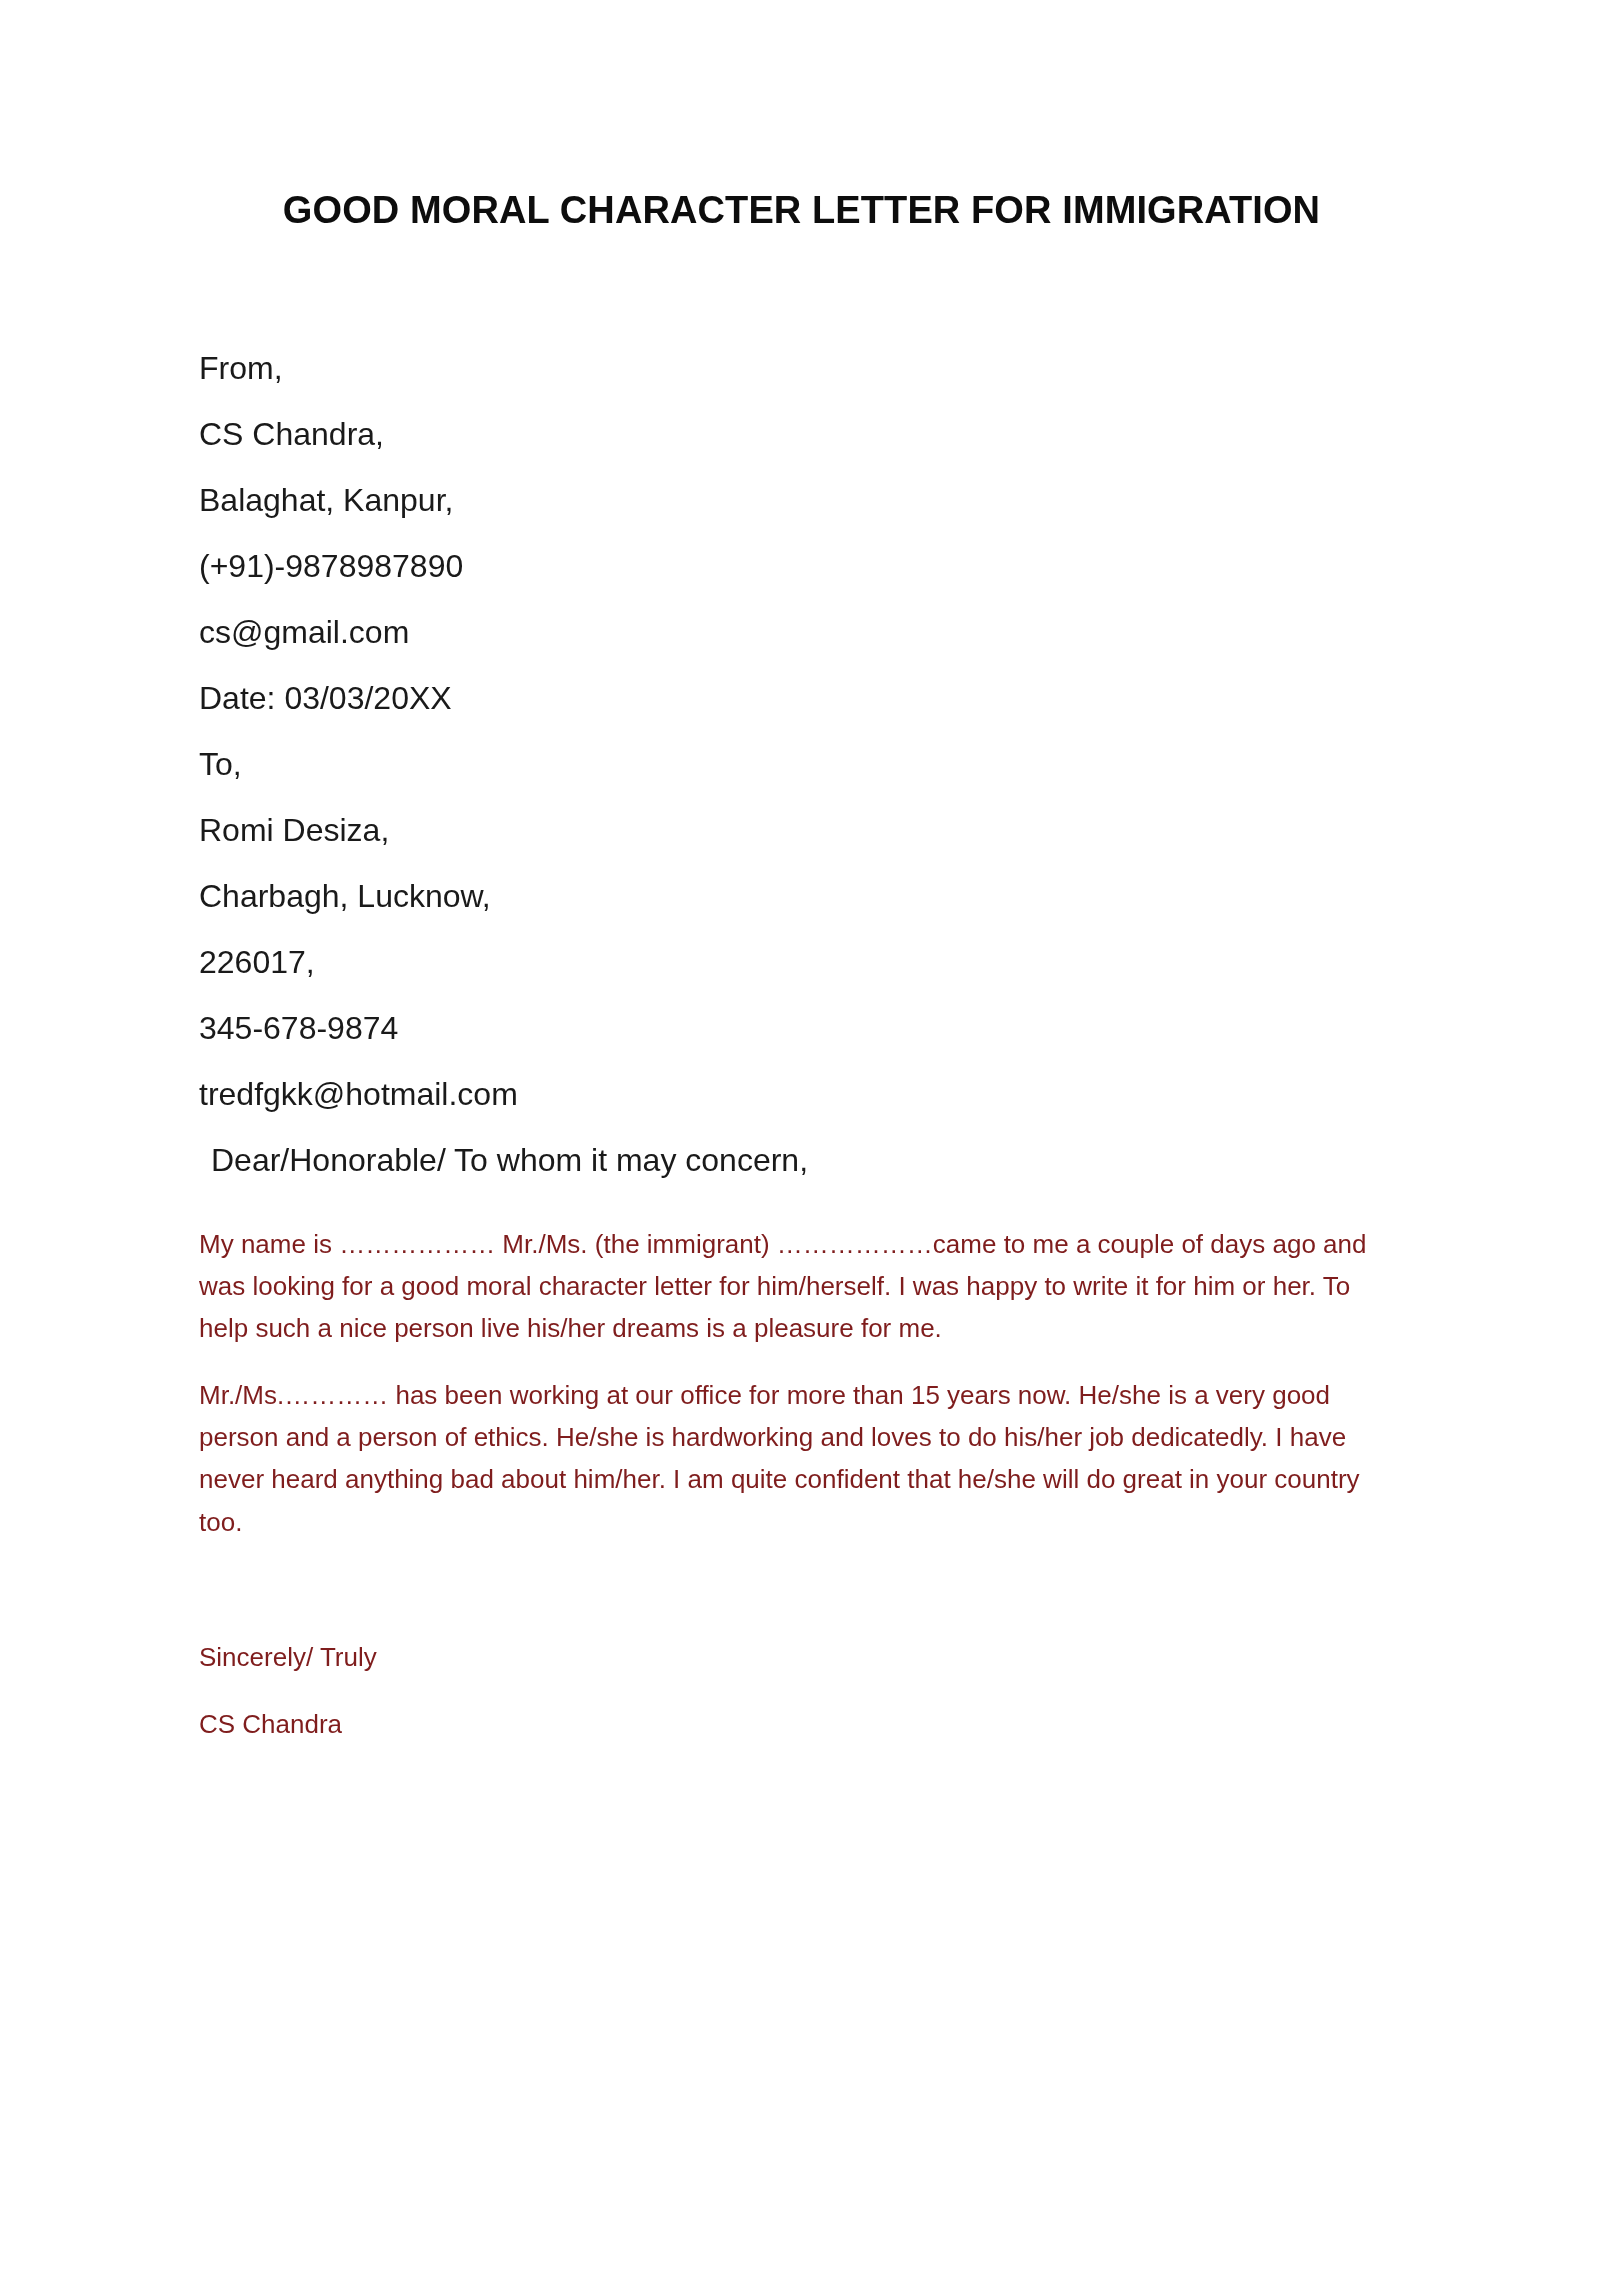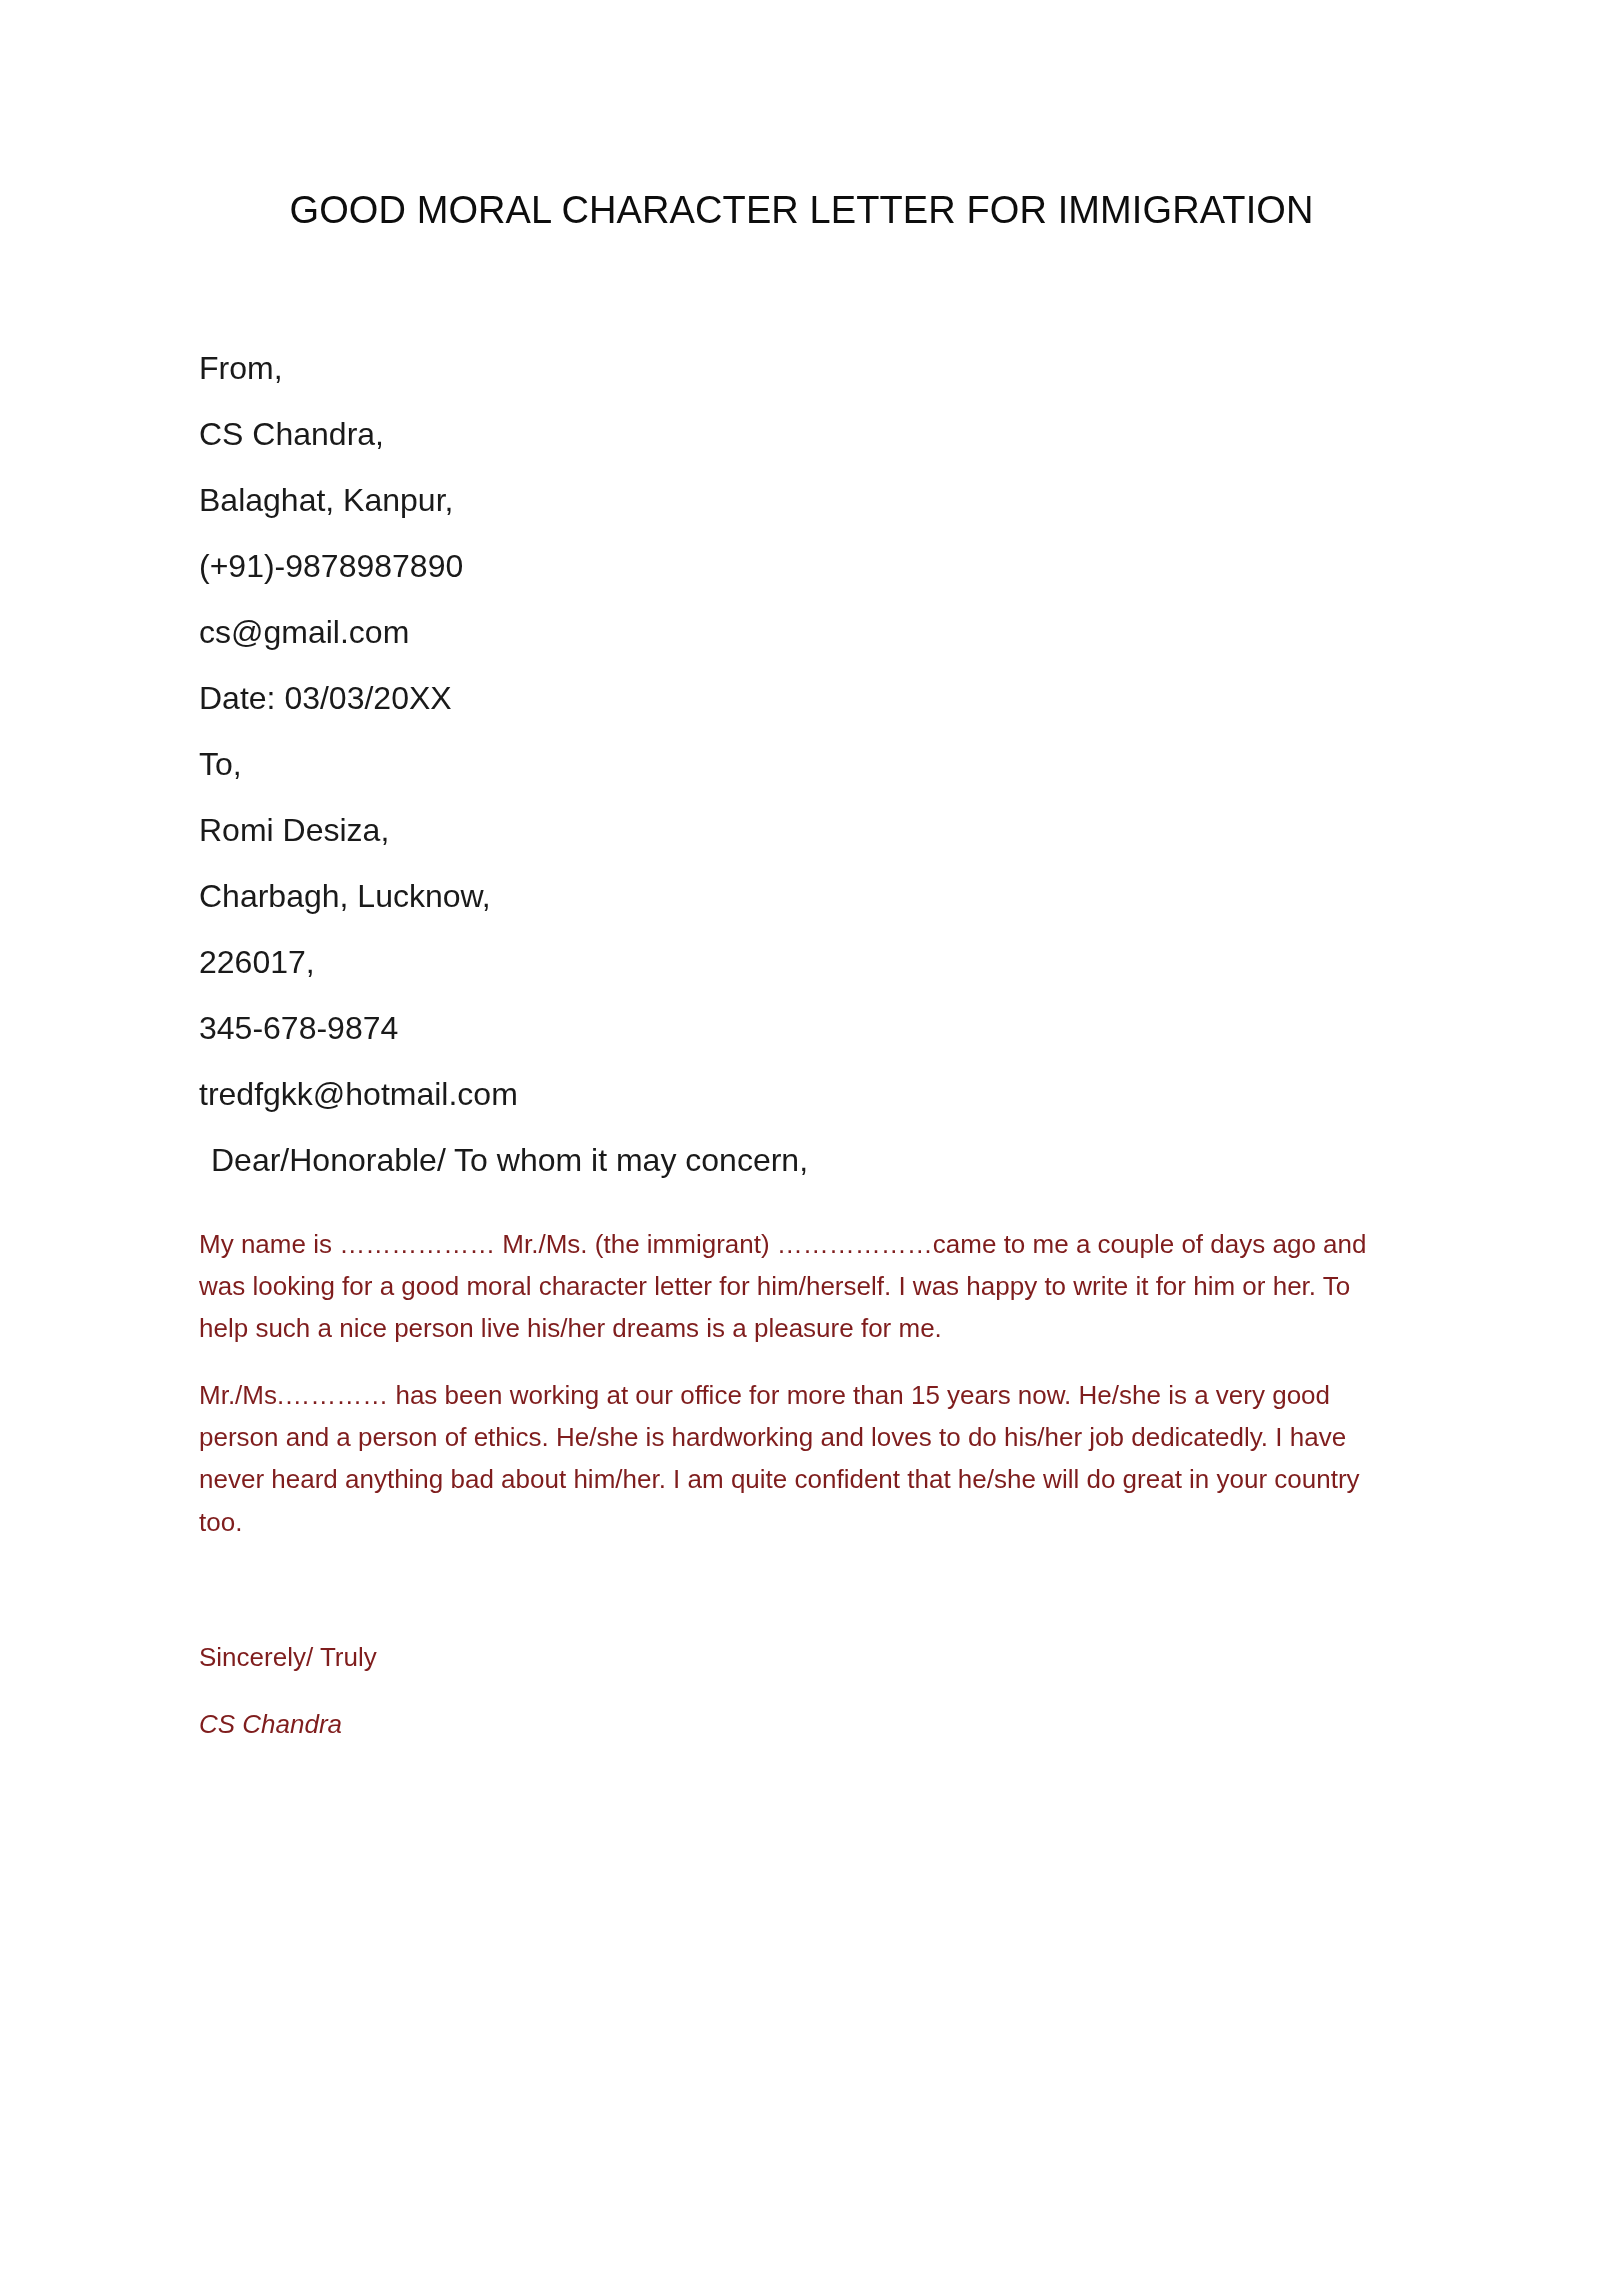--- a/index.html
+++ b/index.html
@@ -26,21 +26,21 @@
     left: 199px;
     top: 0;
     width: 1205px;
   }
 
   .doc-title {
     margin: 0;
     padding: 0;
     text-align: center;
     font-size: 38px;
-    font-weight: normal;
+    font-weight: bold;
     letter-spacing: 0.1px;
     line-height: 1.2;
     padding-top: 188px;
     color: #0d0d0d;
   }
 
   .block {
     margin: 0;
     padding: 0;
   }
@@ -92,21 +92,20 @@
     font-size: 26px;
     line-height: 1.0;
     margin: 0 0 41px 0;
     padding: 0;
     color: #7f1d1d;
     white-space: nowrap;
   }
 
   .closing-line:last-child {
     margin-bottom: 0;
-    font-style: italic;
   }
 </style>
 </head>
 <body>
 
 <div class="page">
   <div class="doc-body">
 
     <h1 class="doc-title">GOOD MORAL CHARACTER LETTER FOR IMMIGRATION</h1>
 

